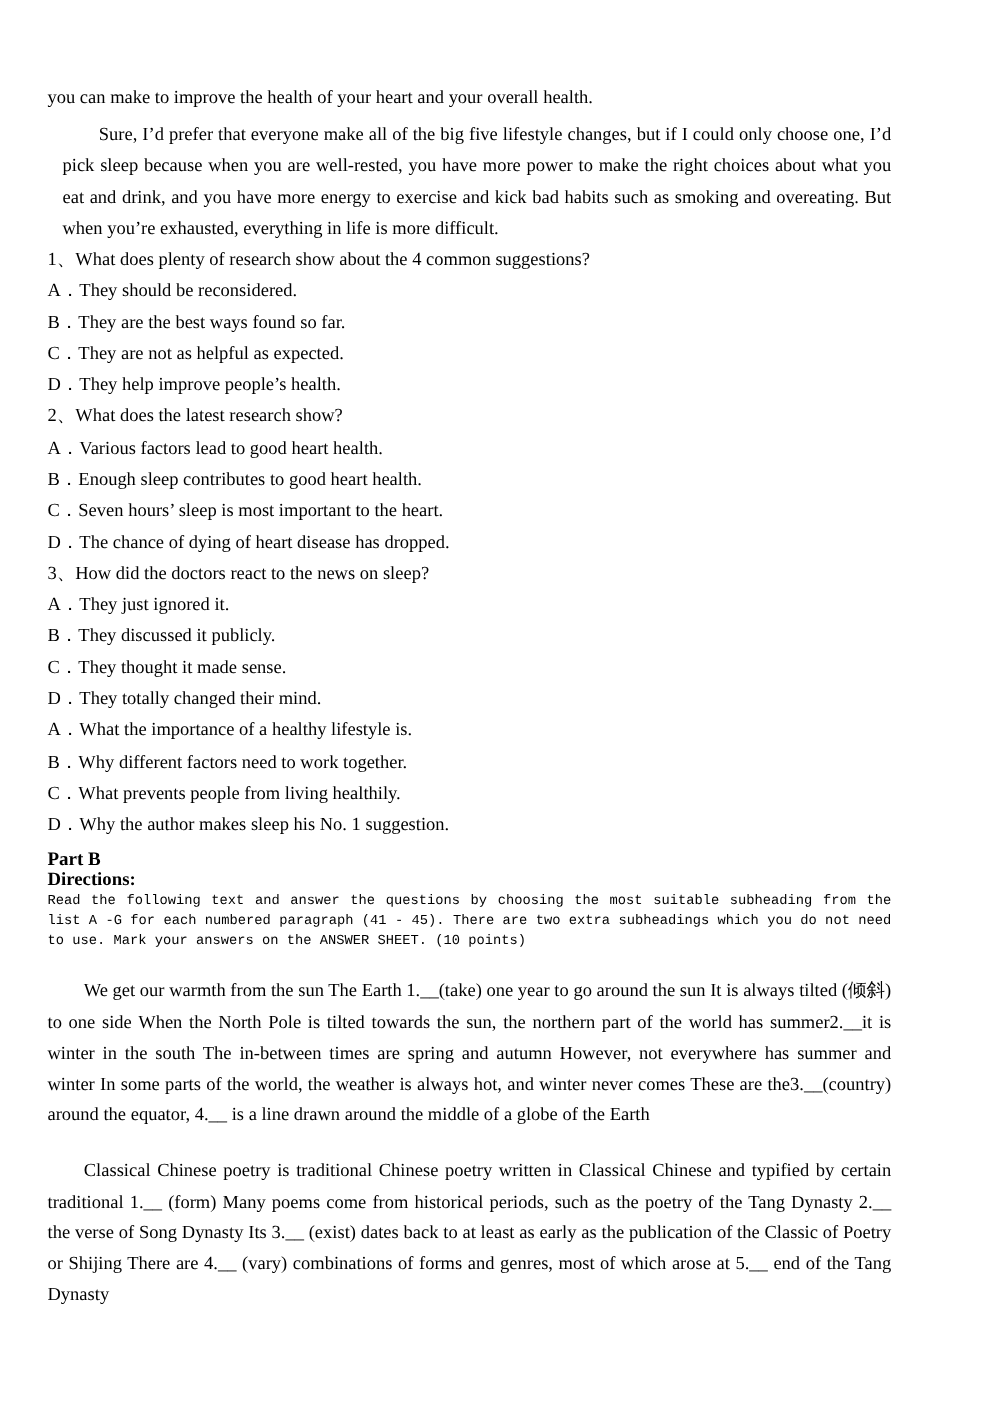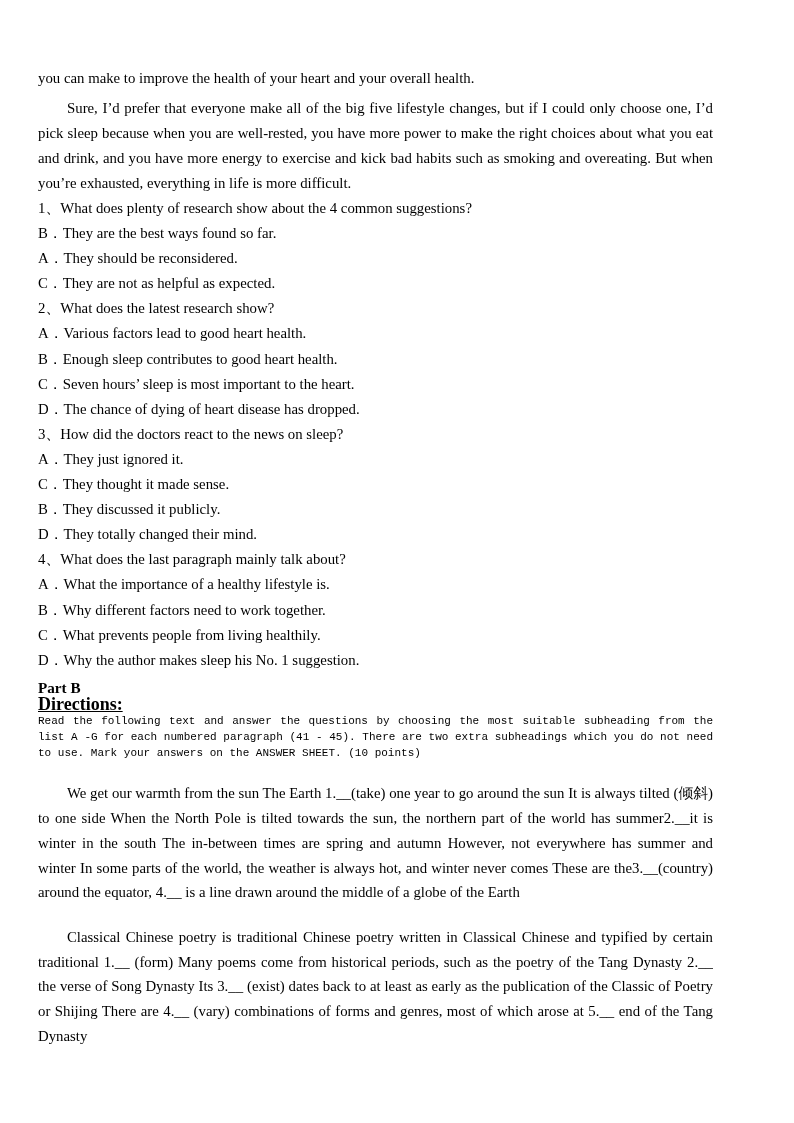--- a/index.html
+++ b/index.html
@@ -12,35 +12,34 @@
     font-family: "Liberation Serif", "DejaVu Serif", serif;
     font-size: 14.8px;
     color: #000000;
     overflow: hidden;
   }
   .line { line-height: 25px; }
   .lead-paragraph {
     line-height: 25px;
     text-align: justify;
     text-indent: 29px;
-    margin: 5px 0 0 0;
+    margin: 5px 0 0 12px;
   }
   .question-block { margin: 0; }
   .qline { line-height: 25.1px; }
   .partb-heading {
     font-weight: 700;
     font-size: 15.2px;
     line-height: 16.5px;
     margin-top: 7px;
   }
   .directions-label {
     font-weight: 700;
-    font-size: 18px;
+    font-size: 15px;
     line-height: 16.5px;
-    text-decoration: underline;
   }
   .directions-text {
     font-family: "Liberation Mono", "DejaVu Sans Mono", monospace;
     font-size: 11px;
     line-height: 16.2px;
     text-align: justify;
   }
   .cloze-paragraph {
     line-height: 24.7px;
     text-align: justify;
@@ -54,43 +53,43 @@
 <div class="page">
 
   <div class="line">you can make to improve the health of your heart and your overall health.</div>
 
   <div class="lead-paragraph">Sure, I’d prefer that everyone make all of the big five lifestyle changes, but if I could only choose one, I’d pick sleep because when you are well-rested, you have more power to make the right choices about what you eat and drink, and you have more energy to exercise and kick bad habits such as smoking and overeating. But when you’re exhausted, everything in life is more difficult.</div>
 
   <div class="questions">
 
     <div class="question-block">
       <div class="qline">1、What does plenty of research show about the 4 common suggestions?</div>
+      <div class="qline">A．They should be reconsidered.</div>
       <div class="qline">B．They are the best ways found so far.</div>
-      <div class="qline">A．They should be reconsidered.</div>
       <div class="qline">C．They are not as helpful as expected.</div>
+      <div class="qline">D．They help improve people’s health.</div>
     </div>
 
     <div class="question-block">
       <div class="qline">2、What does the latest research show?</div>
       <div class="qline">A．Various factors lead to good heart health.</div>
       <div class="qline">B．Enough sleep contributes to good heart health.</div>
       <div class="qline">C．Seven hours’ sleep is most important to the heart.</div>
       <div class="qline">D．The chance of dying of heart disease has dropped.</div>
     </div>
 
     <div class="question-block">
       <div class="qline">3、How did the doctors react to the news on sleep?</div>
       <div class="qline">A．They just ignored it.</div>
+      <div class="qline">B．They discussed it publicly.</div>
       <div class="qline">C．They thought it made sense.</div>
-      <div class="qline">B．They discussed it publicly.</div>
       <div class="qline">D．They totally changed their mind.</div>
     </div>
 
     <div class="question-block">
-      <div class="qline">4、What does the last paragraph mainly talk about?</div>
       <div class="qline">A．What the importance of a healthy lifestyle is.</div>
       <div class="qline">B．Why different factors need to work together.</div>
       <div class="qline">C．What prevents people from living healthily.</div>
       <div class="qline">D．Why the author makes sleep his No. 1 suggestion.</div>
     </div>
 
   </div>
 
   <div class="partb">
     <div class="partb-heading">Part B</div>

